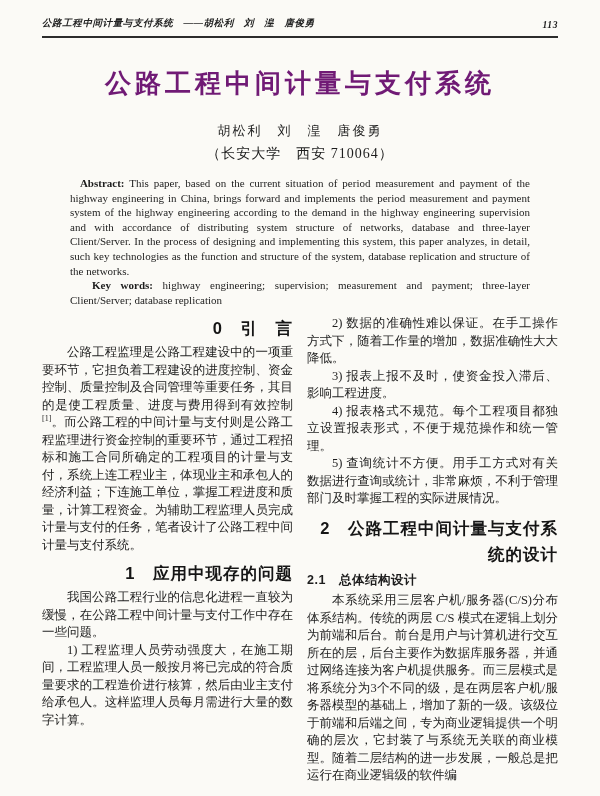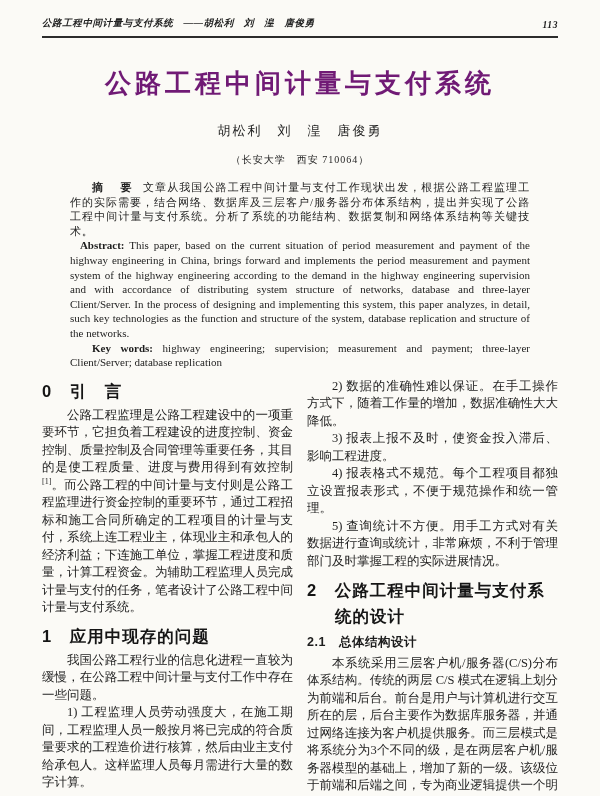--- a/index.html
+++ b/index.html
@@ -42,23 +42,23 @@
     color: #701a75;
   }
   .authors {
     margin-top: 21px;
     text-align: center;
     font-size: 13px;
     font-weight: 400;
     letter-spacing: 2px;
   }
   .affiliation {
-    margin-top: 13px;
+    margin-top: 5px;
     text-align: center;
-    font-size: 10px;
+    font-size: 14px;
     letter-spacing: 1px;
   }
   .abstract {
     margin: 13px 28px 0 28px;
     font-size: 11px;
     line-height: 14.6px;
     text-align: justify;
   }
   .abstract p { margin: 0; }
   .cn { letter-spacing: 0.8px; }
@@ -80,21 +80,21 @@
   }
   .col p { margin: 0; text-indent: 2em; }
   h2.sec {
     font-family: "Liberation Sans", "DejaVu Sans", sans-serif;
     font-size: 16.5px;
     font-weight: 700;
     line-height: 20px;
     letter-spacing: 1px;
     margin: 3px 0 6px 0;
     color: #151515;
-    text-align: left;
+    text-align: right;
   }
   h2.sec.mid { margin-top: 9px; }
   h2.sec.hang {
     padding-left: 1.7em;
     text-indent: -1.7em;
     line-height: 26px;
     margin: 7px 0 2px 0;
   }
   h3.subsec {
     font-family: Liberation Sans, sans-serif;
@@ -119,21 +119,20 @@
     <span>公路工程中间计量与支付系统　——胡松利　刘　湟　唐俊勇</span>
     <span>113</span>
   </div>
   <div class="head-rule"></div>
 
   <h1 class="title">公路工程中间计量与支付系统</h1>
   <div class="authors">胡松利　刘　湟　唐俊勇</div>
   <div class="affiliation">（长安大学　西安 710064）</div>
 
   <div class="abstract">
-    <p class="cn cn-first"><span class="ab-label cnl">摘　要</span><span>文章从我国公路工程中间计量与支付工作现状出发，根据公路工程监理工作的实际需要，结合网络、数据库及三层客户/服务器分布体系结构，提出并实现了公路工程中间计量与支付系统。分析了系统的功能结构、数据复制和网络体系结构等关键技术。</span></p>
     <p class="en-first"><span class="ab-label">Abstract:</span> <span>This paper, based on the current situation of period measurement and payment of the highway engineering in China, brings forward and implements the period measurement and payment system of the highway engineering according to the demand in the highway engineering supervision and with accordance of distributing system structure of networks, database and three-layer Client/Server. In the process of designing and implementing this system, this paper analyzes, in detail, such key technologies as the function and structure of the system, database replication and structure of the networks.</span></p>
     <p class="kw-first"><span class="ab-label">Key words:</span> <span>highway engineering; supervision; measurement and payment; three-layer Client/Server; database replication</span></p>
   </div>
 
   <div class="columns">
 
     <div class="col">
       <h2 class="sec">0　引　言</h2>
       <p><span>公路工程监理是公路工程建设中的一项重要环节，它担负着工程建设的进度控制、资金控制、质量控制及合同管理等重要任务，其目的是使工程质量、进度与费用得到有效控制</span><sup class="cite">[1]</sup><span>。而公路工程的中间计量与支付则是公路工程监理进行资金控制的重要环节，通过工程招标和施工合同所确定的工程项目的计量与支付，系统上连工程业主，体现业主和承包人的经济利益；下连施工单位，掌握工程进度和质量，计算工程资金。为辅助工程监理人员完成计量与支付的任务，笔者设计了公路工程中间计量与支付系统。</span></p>
       <h2 class="sec mid">1　应用中现存的问题</h2>

